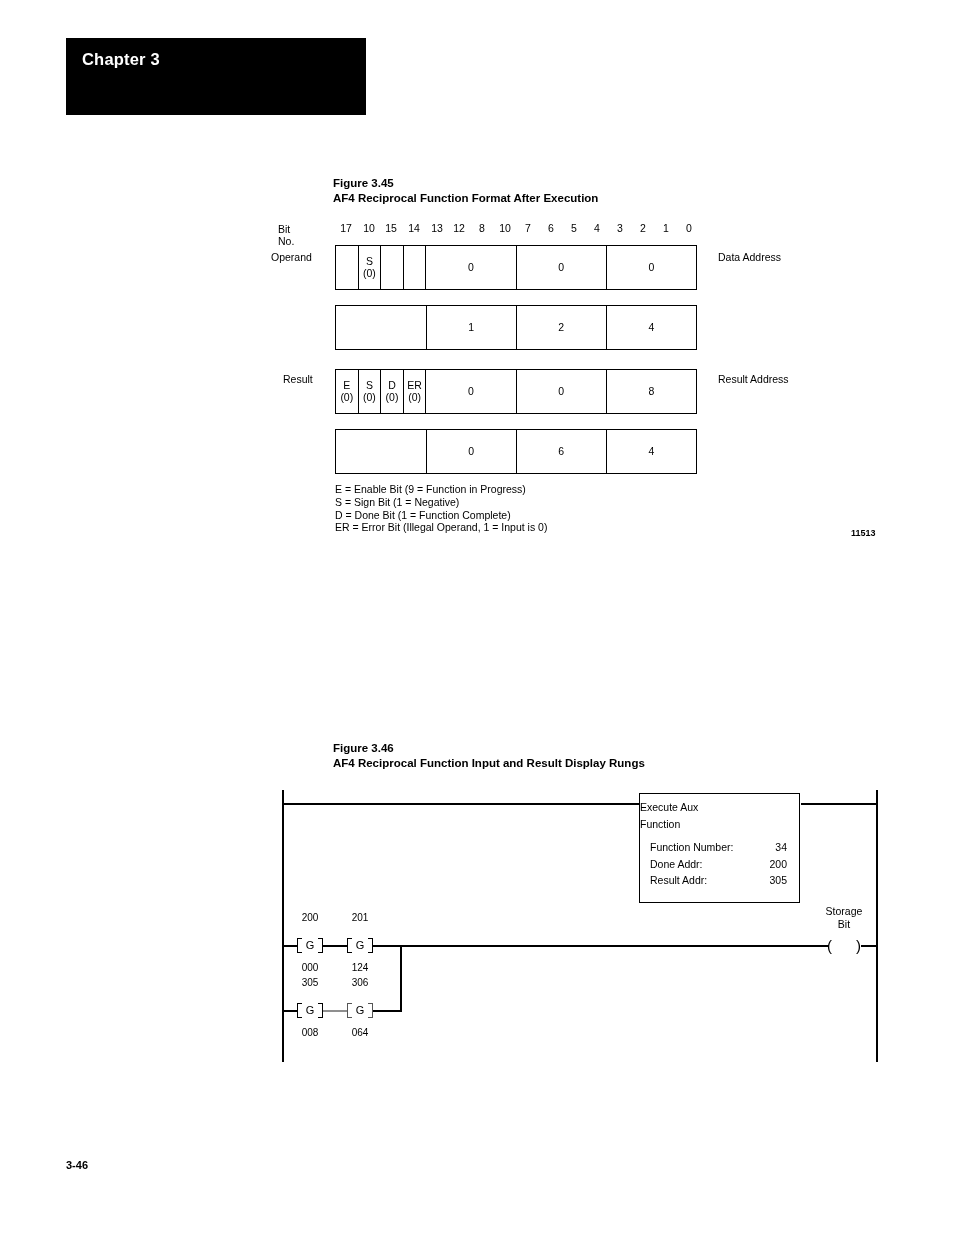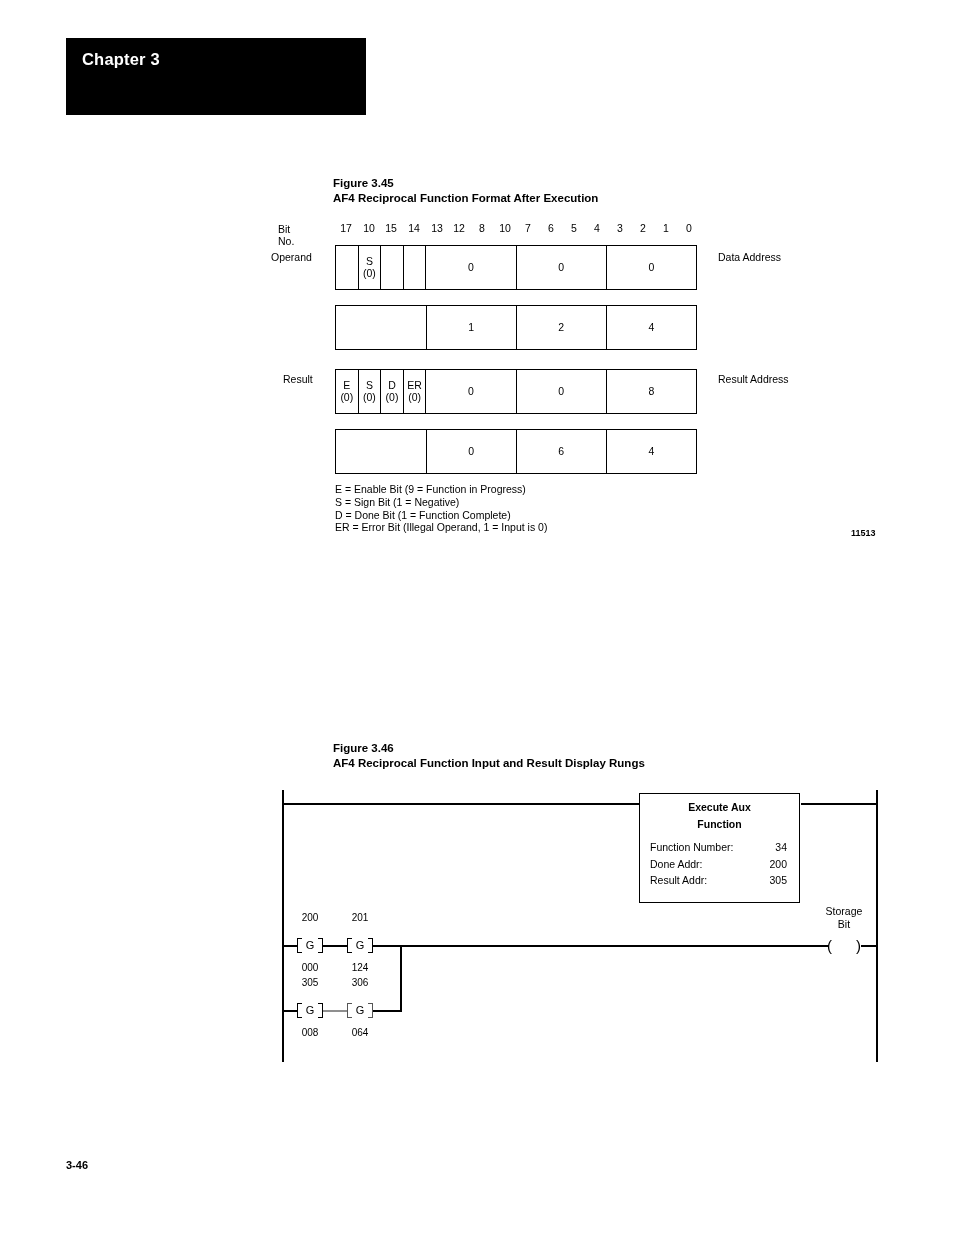--- a/index.html
+++ b/index.html
@@ -145,24 +145,23 @@
     position: absolute;
     left: 639px;
     top: 793px;
     width: 161px;
     height: 110px;
     border: 1.4px solid #000;
     background: #fff;
     font-size: 10.5px;
   }
   .fnblock .fn-head {
-    text-align: center;
+    text-align: left;
     line-height: 17px;
     padding-top: 5px;
-    font-weight: bold;
   }
   .fnblock .fn-rows { padding: 6px 12px 0 10px; }
   .fnblock .fn-row {
     display: flex;
     justify-content: space-between;
     line-height: 16.5px;
   }
   .fnblock .fn-row .fn-val { text-align: right; }
 
   .contact {

